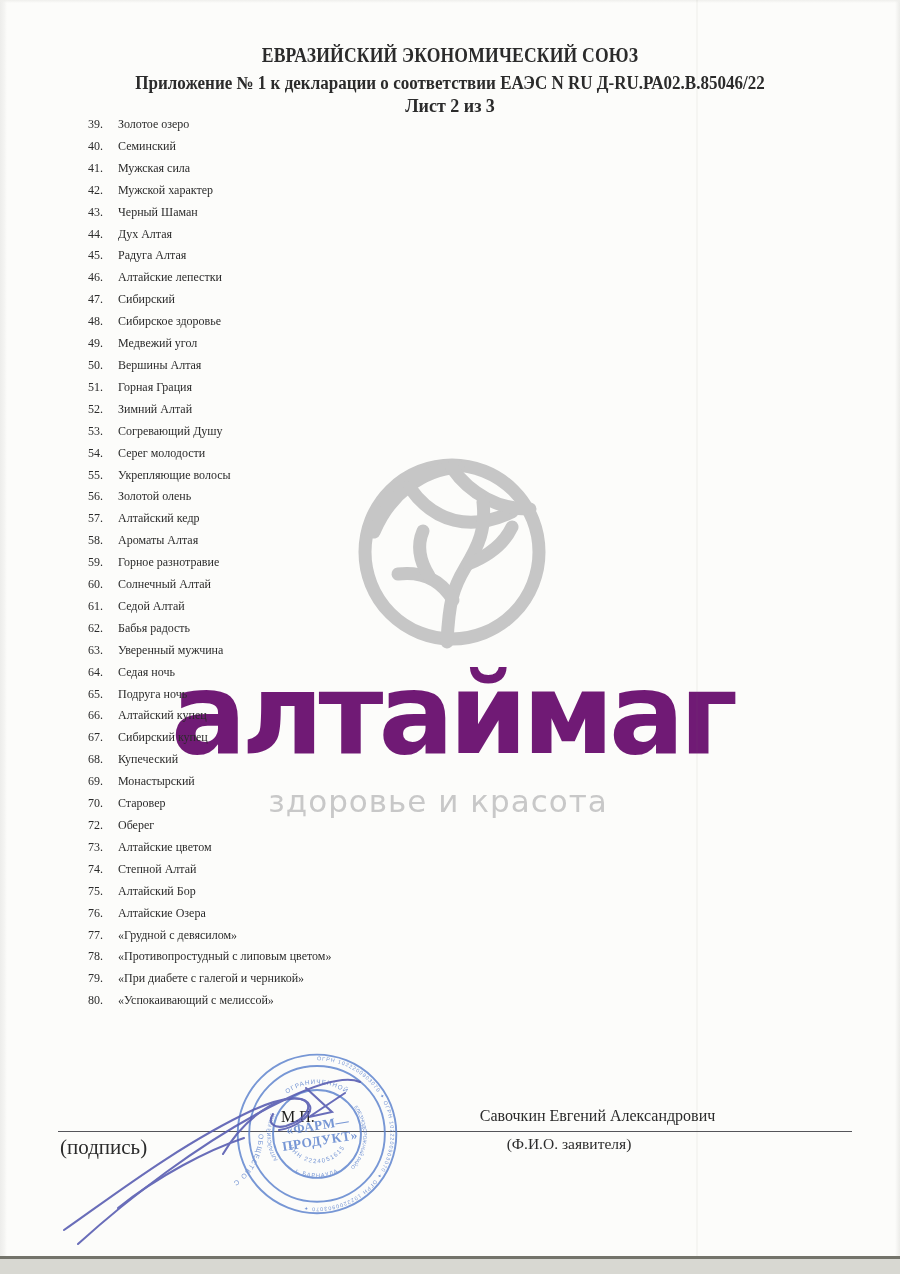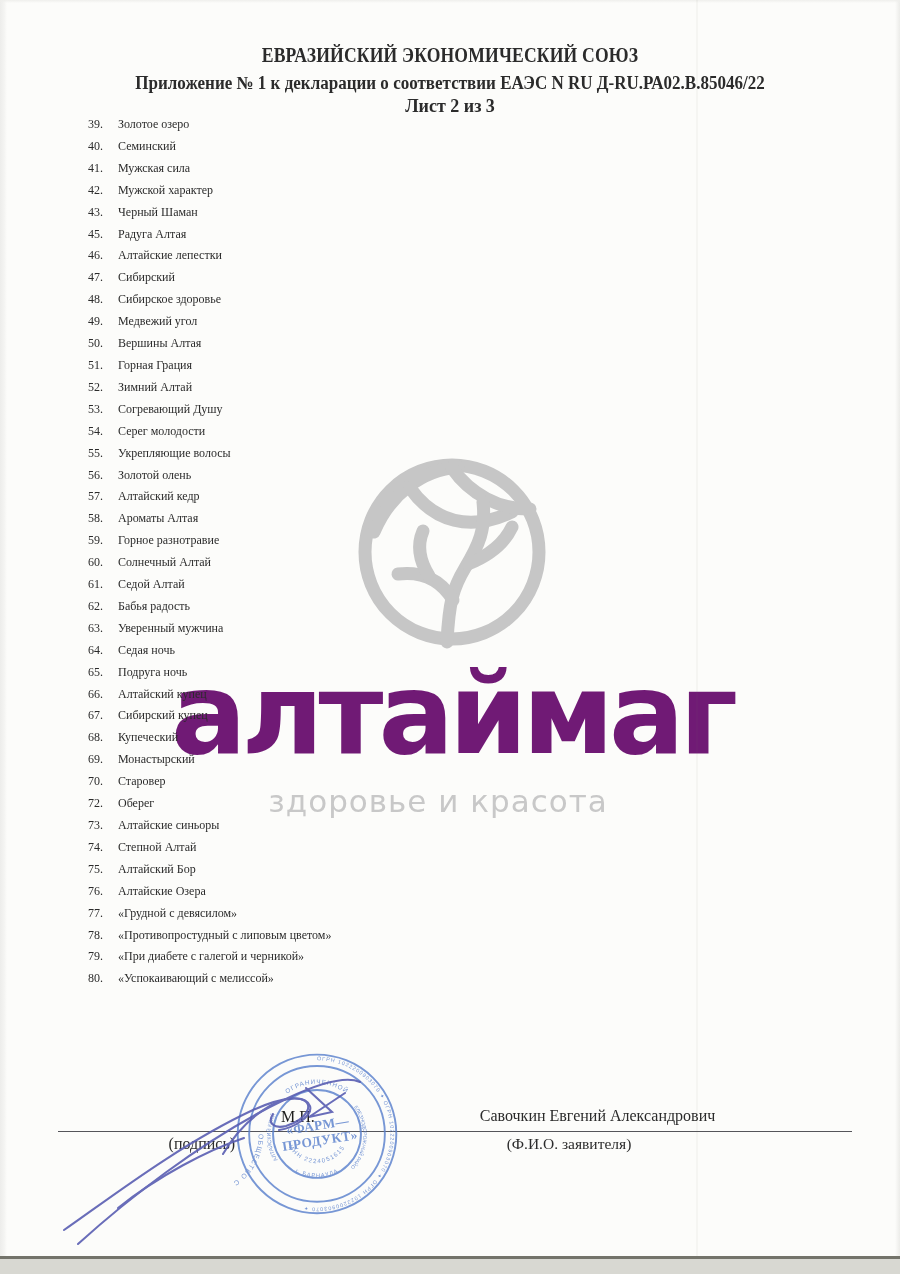--- a/index.html
+++ b/index.html
@@ -31,21 +31,21 @@
   
   .wm{pointer-events:none;}
   .wm-logo{left:352px;top:452px;width:200px;height:200px;}
   .wm-brand{left:102px;top:664px;width:700px;text-align:center;
     font-family:"DejaVu Sans", sans-serif;font-weight:bold;
     font-size:112px;line-height:100px;letter-spacing:-5px;color:#701a75;}
   .wm-tag{left:138px;top:783px;width:600px;text-align:center;
     font-family:"DejaVu Sans", sans-serif;font-size:31px;color:#c8c8c8;letter-spacing:1px;}
   
   .rule{left:58px;top:1131px;width:794px;height:0;border-top:1.6px solid #55555a;}
-  .sig-label{left:60px;top:1135px;width:175px;text-align:right;font-size:16px;}
+  .sig-label{left:60px;top:1135px;width:175px;text-align:left;font-size:21px;}
   .seal-mark{left:281px;top:1108px;font-size:16px;color:#1d1d1d;}
   .app-name{left:450px;top:1107px;width:295px;text-align:center;font-size:16px;}
   .app-label{left:429px;top:1135px;width:280px;text-align:center;font-size:15.5px;}
   .stamp{left:231px;top:1046px;width:172px;height:172px;opacity:.82;}
   .signature{left:48px;top:1058px;width:340px;height:192px;opacity:.9;}
 </style>
 </head>
 <body>
 
 <div>
@@ -68,20 +68,21 @@
   </div>
   <div class="abs wm wm-brand">алтаймаг</div>
   <div class="abs wm wm-tag">здоровье и красота</div>
 
   <div class="abs list" id="product-list">
       <div class="row"><span class="num">39.</span><span>Золотое озеро</span></div>
       <div class="row"><span class="num">40.</span><span>Семинский</span></div>
       <div class="row"><span class="num">41.</span><span>Мужская сила</span></div>
       <div class="row"><span class="num">42.</span><span>Мужской характер</span></div>
       <div class="row"><span class="num">43.</span><span>Черный Шаман</span></div>
+      <div class="row"><span class="num">44.</span><span>Дух Алтая</span></div>
       <div class="row"><span class="num">45.</span><span>Радуга Алтая</span></div>
       <div class="row"><span class="num">46.</span><span>Алтайские лепестки</span></div>
       <div class="row"><span class="num">47.</span><span>Сибирский</span></div>
       <div class="row"><span class="num">48.</span><span>Сибирское здоровье</span></div>
       <div class="row"><span class="num">49.</span><span>Медвежий угол</span></div>
       <div class="row"><span class="num">50.</span><span>Вершины Алтая</span></div>
       <div class="row"><span class="num">51.</span><span>Горная Грация</span></div>
       <div class="row"><span class="num">52.</span><span>Зимний Алтай</span></div>
       <div class="row"><span class="num">53.</span><span>Согревающий Душу</span></div>
       <div class="row"><span class="num">54.</span><span>Серег молодости</span></div>
@@ -95,21 +96,21 @@
       <div class="row"><span class="num">62.</span><span>Бабья радость</span></div>
       <div class="row"><span class="num">63.</span><span>Уверенный мужчина</span></div>
       <div class="row"><span class="num">64.</span><span>Седая ночь</span></div>
       <div class="row"><span class="num">65.</span><span>Подруга ночь</span></div>
       <div class="row"><span class="num">66.</span><span>Алтайский купец</span></div>
       <div class="row"><span class="num">67.</span><span>Сибирский купец</span></div>
       <div class="row"><span class="num">68.</span><span>Купеческий</span></div>
       <div class="row"><span class="num">69.</span><span>Монастырский</span></div>
       <div class="row"><span class="num">70.</span><span>Старовер</span></div>
       <div class="row"><span class="num">72.</span><span>Оберег</span></div>
-      <div class="row"><span class="num">73.</span><span>Алтайские синьоры</span></div>
+      <div class="row"><span class="num">73.</span><span>Алтайские цветом</span></div>
       <div class="row"><span class="num">74.</span><span>Степной Алтай</span></div>
       <div class="row"><span class="num">75.</span><span>Алтайский Бор</span></div>
       <div class="row"><span class="num">76.</span><span>Алтайские Озера</span></div>
       <div class="row"><span class="num">77.</span><span>«Грудной с девясилом»</span></div>
       <div class="row"><span class="num">78.</span><span>«Противопростудный с липовым цветом»</span></div>
       <div class="row"><span class="num">79.</span><span>«При диабете с галегой и черникой»</span></div>
       <div class="row"><span class="num">80.</span><span>«Успокаивающий с мелиссой»</span></div>
     </div>
 
   <div class="abs rule"></div>

